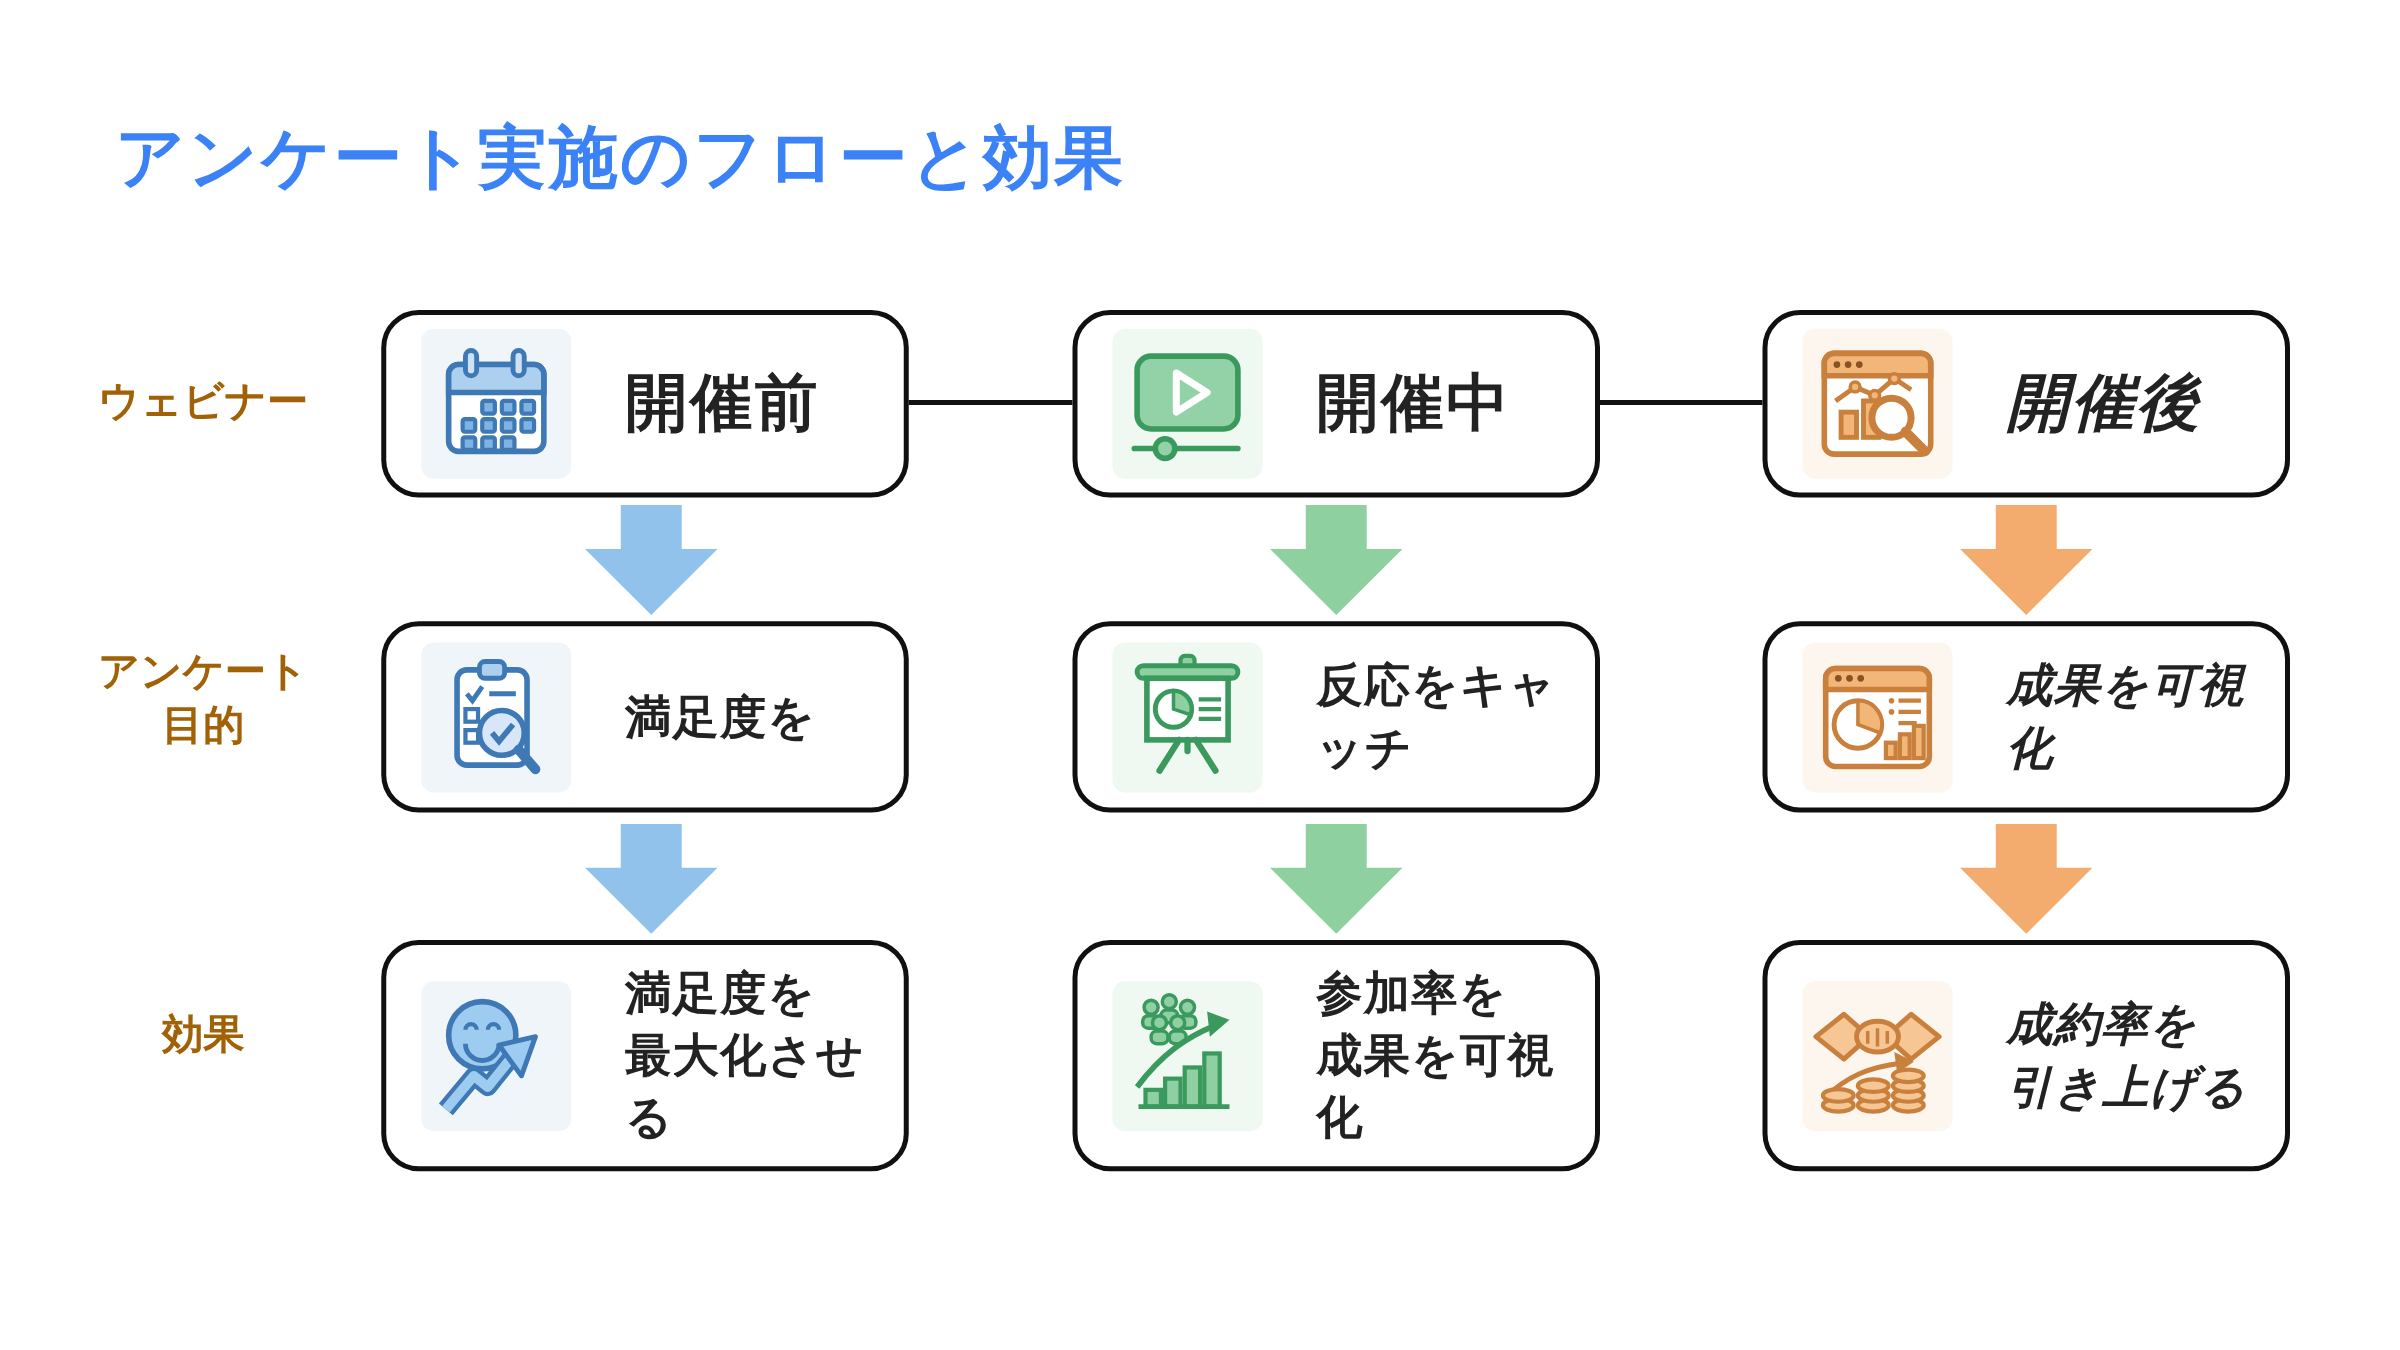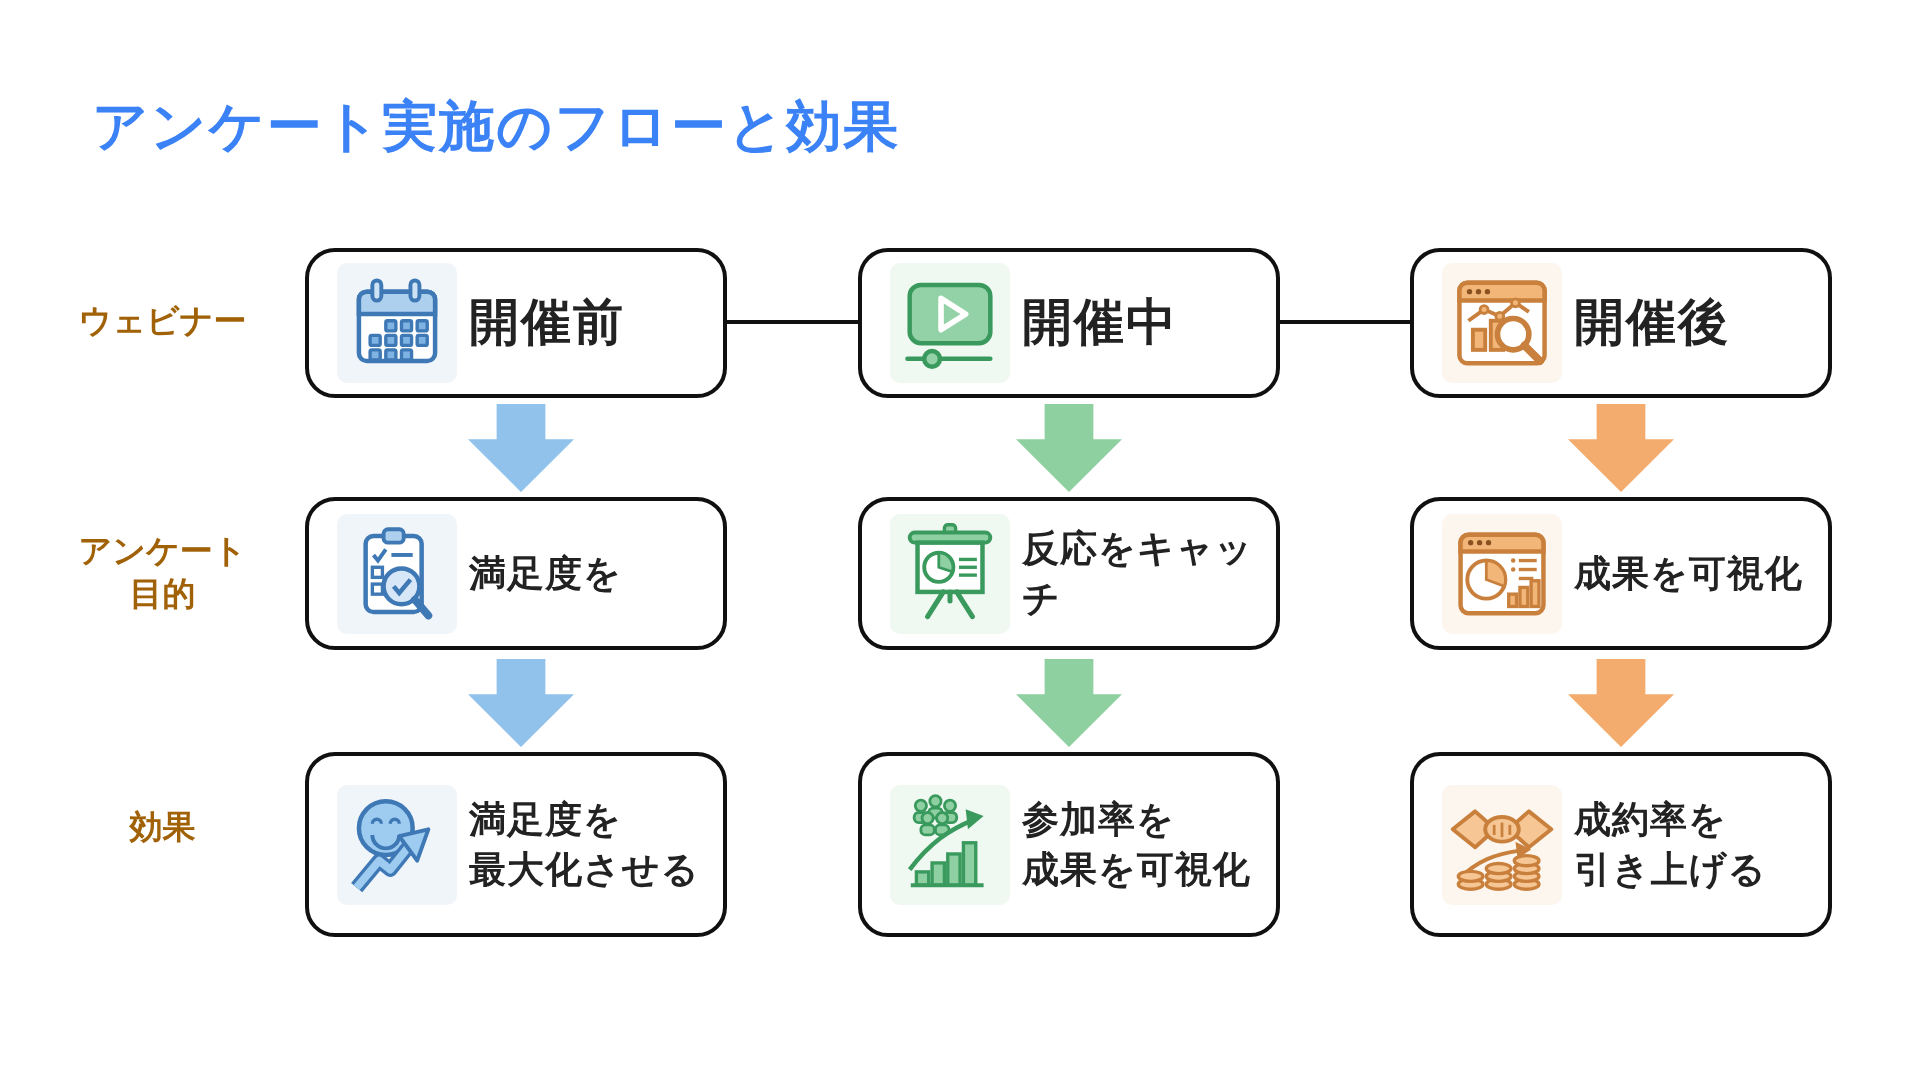--- a/index.html
+++ b/index.html
@@ -10,42 +10,42 @@
   .abs{position:absolute;}
   .page-title{
     left:92px;top:90px;font-size:55px;font-weight:800;color:#3b82f6;letter-spacing:2px;
     white-space:nowrap;
   }
   .row-label{
     left:35px;width:255px;text-align:center;color:#a16207;font-weight:800;font-size:33px;
     line-height:1.3;white-space:pre-line;
   }
   .row-label.webinar{top:300px;}
-  .row-label.purpose{top:530px;}
+  .row-label.purpose{top:516px;}
   .row-label.effect{top:806px;}
   .box{
     position:absolute;width:422px;background:#fff;border:4px solid #101010;border-radius:30px;
     display:flex;align-items:center;box-sizing:border-box;
   }
   .box.r1{top:248px;height:150px;}
   .box.r2{top:497px;height:153px;}
   .box.r3{top:752px;height:185px;}
   .box.c0{left:305px;}
   .box.c1{left:858px;}
-  .box.c2{left:1410px;}
+  .box.c2{left:1410px;font-style:italic;}
   .icon{
     width:120px;height:120px;margin-left:28px;flex:0 0 auto;border-radius:10px;
     display:flex;align-items:center;justify-content:center;
   }
   .c0 .icon{background:#f0f5fa;}
   .c1 .icon{background:#f0f8f2;}
   .c2 .icon{background:#fdf6ee;}
   .icon svg{width:112px;height:112px;display:block;}
   .box-text{
-    margin-left:12px;color:#222;font-weight:800;white-space:pre-line;line-height:1.35;
+    margin-left:43px;color:#222;font-weight:800;white-space:pre-line;line-height:1.35;
   }
   .phase-text{font-size:50px;letter-spacing:2px;}
   .small-text{font-size:37px;letter-spacing:1px;}
   .connector{position:absolute;top:320px;height:4px;background:#111;}
   .connector.seg1{left:727px;width:131px;}
   .connector.seg2{left:1280px;width:130px;}
   .arrow{
     position:absolute;width:106px;height:88px;background:var(--accent,#999);
     clip-path:polygon(27% 0%, 73% 0%, 73% 40%, 100% 40%, 50% 100%, 0% 40%, 27% 40%);
   }

